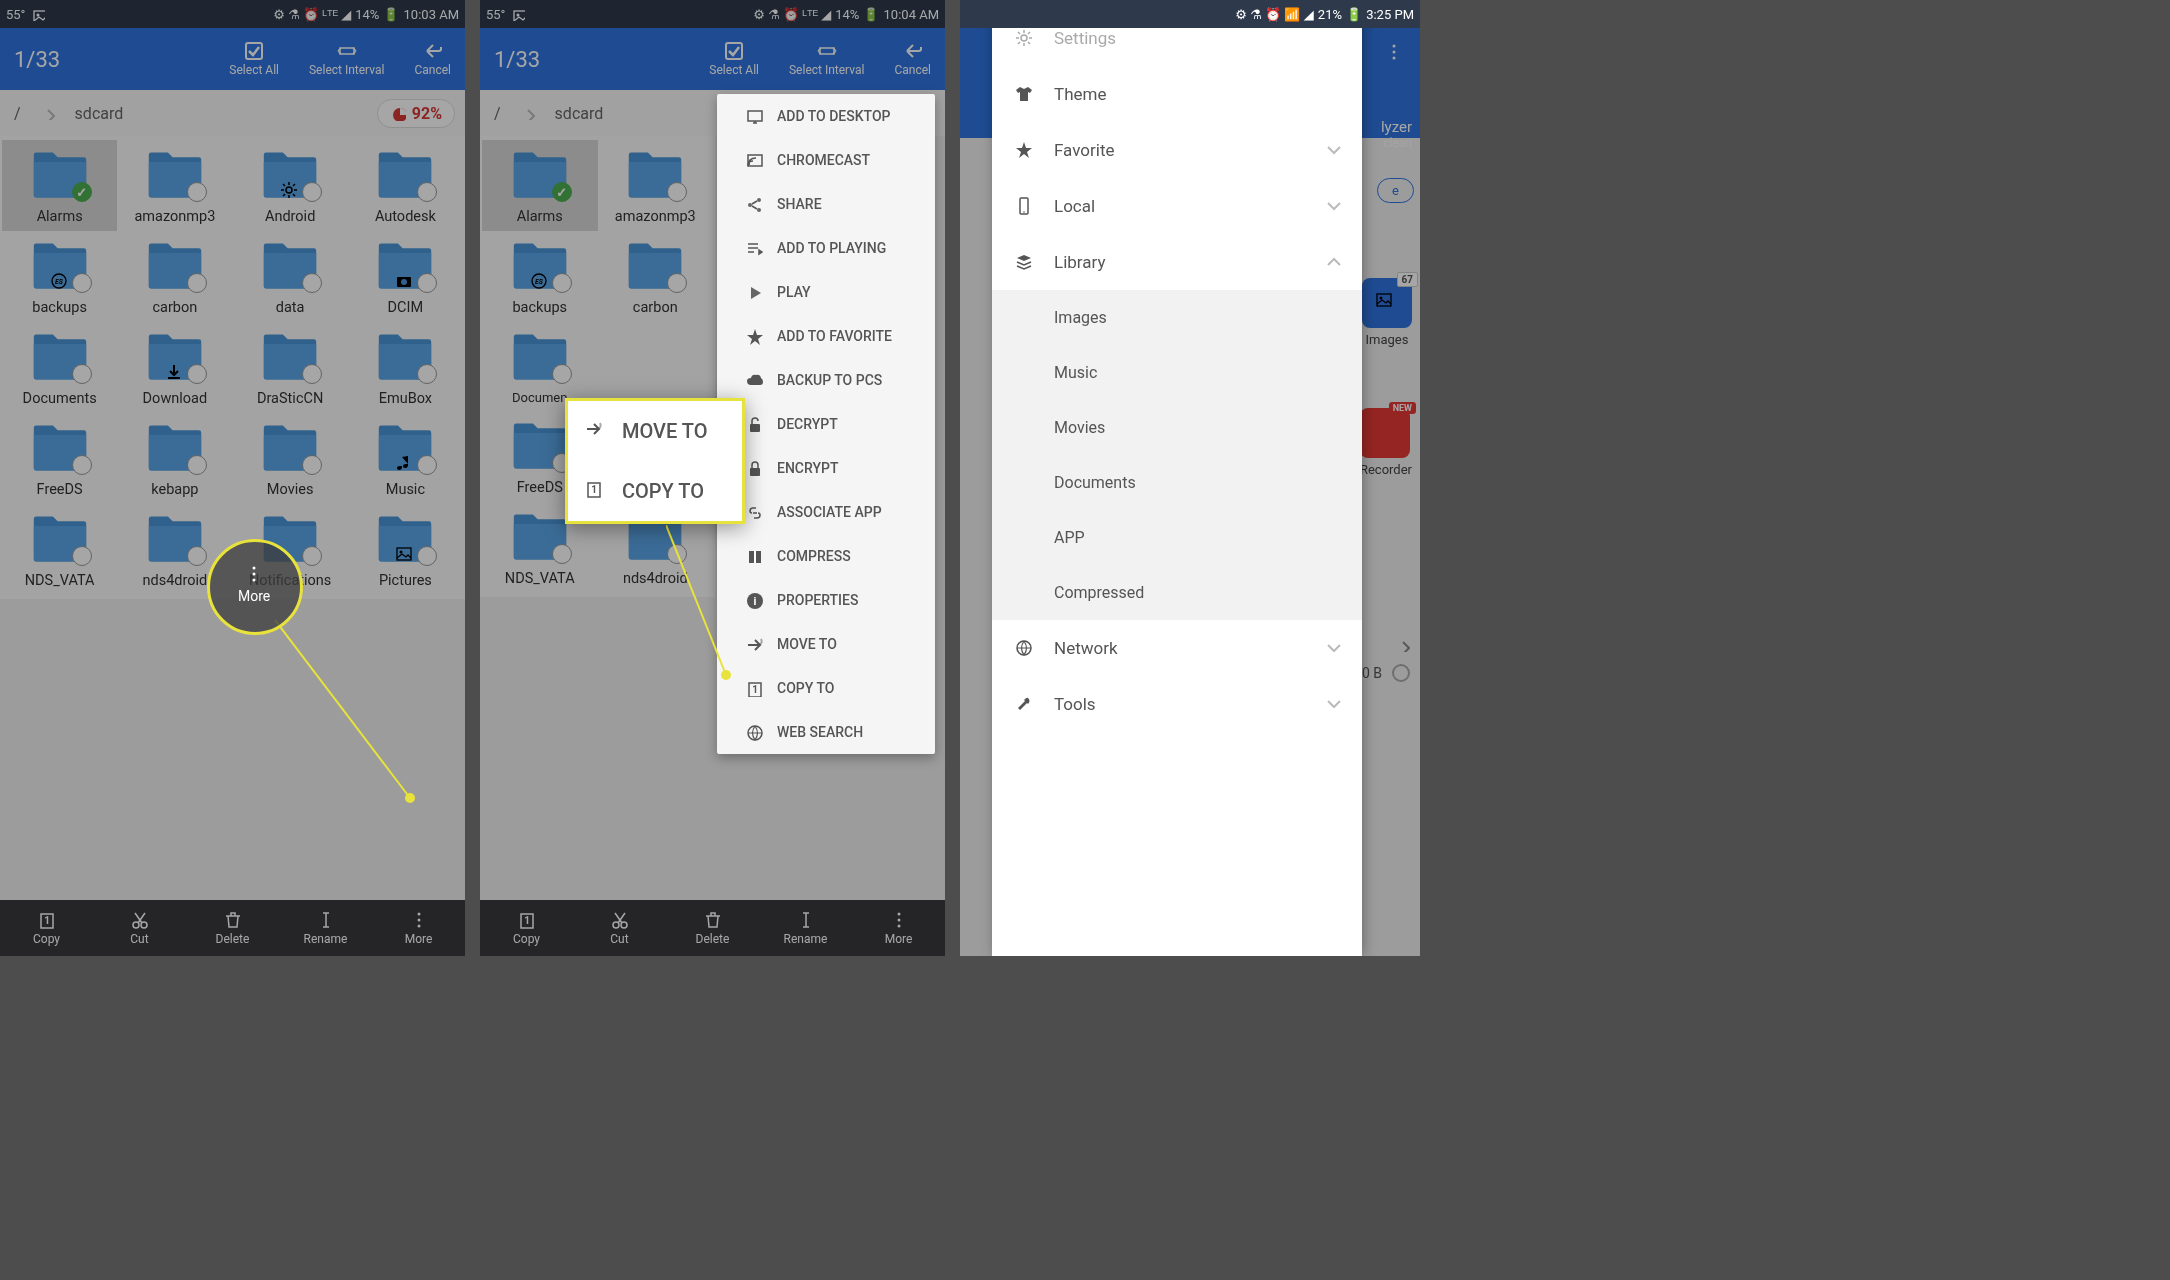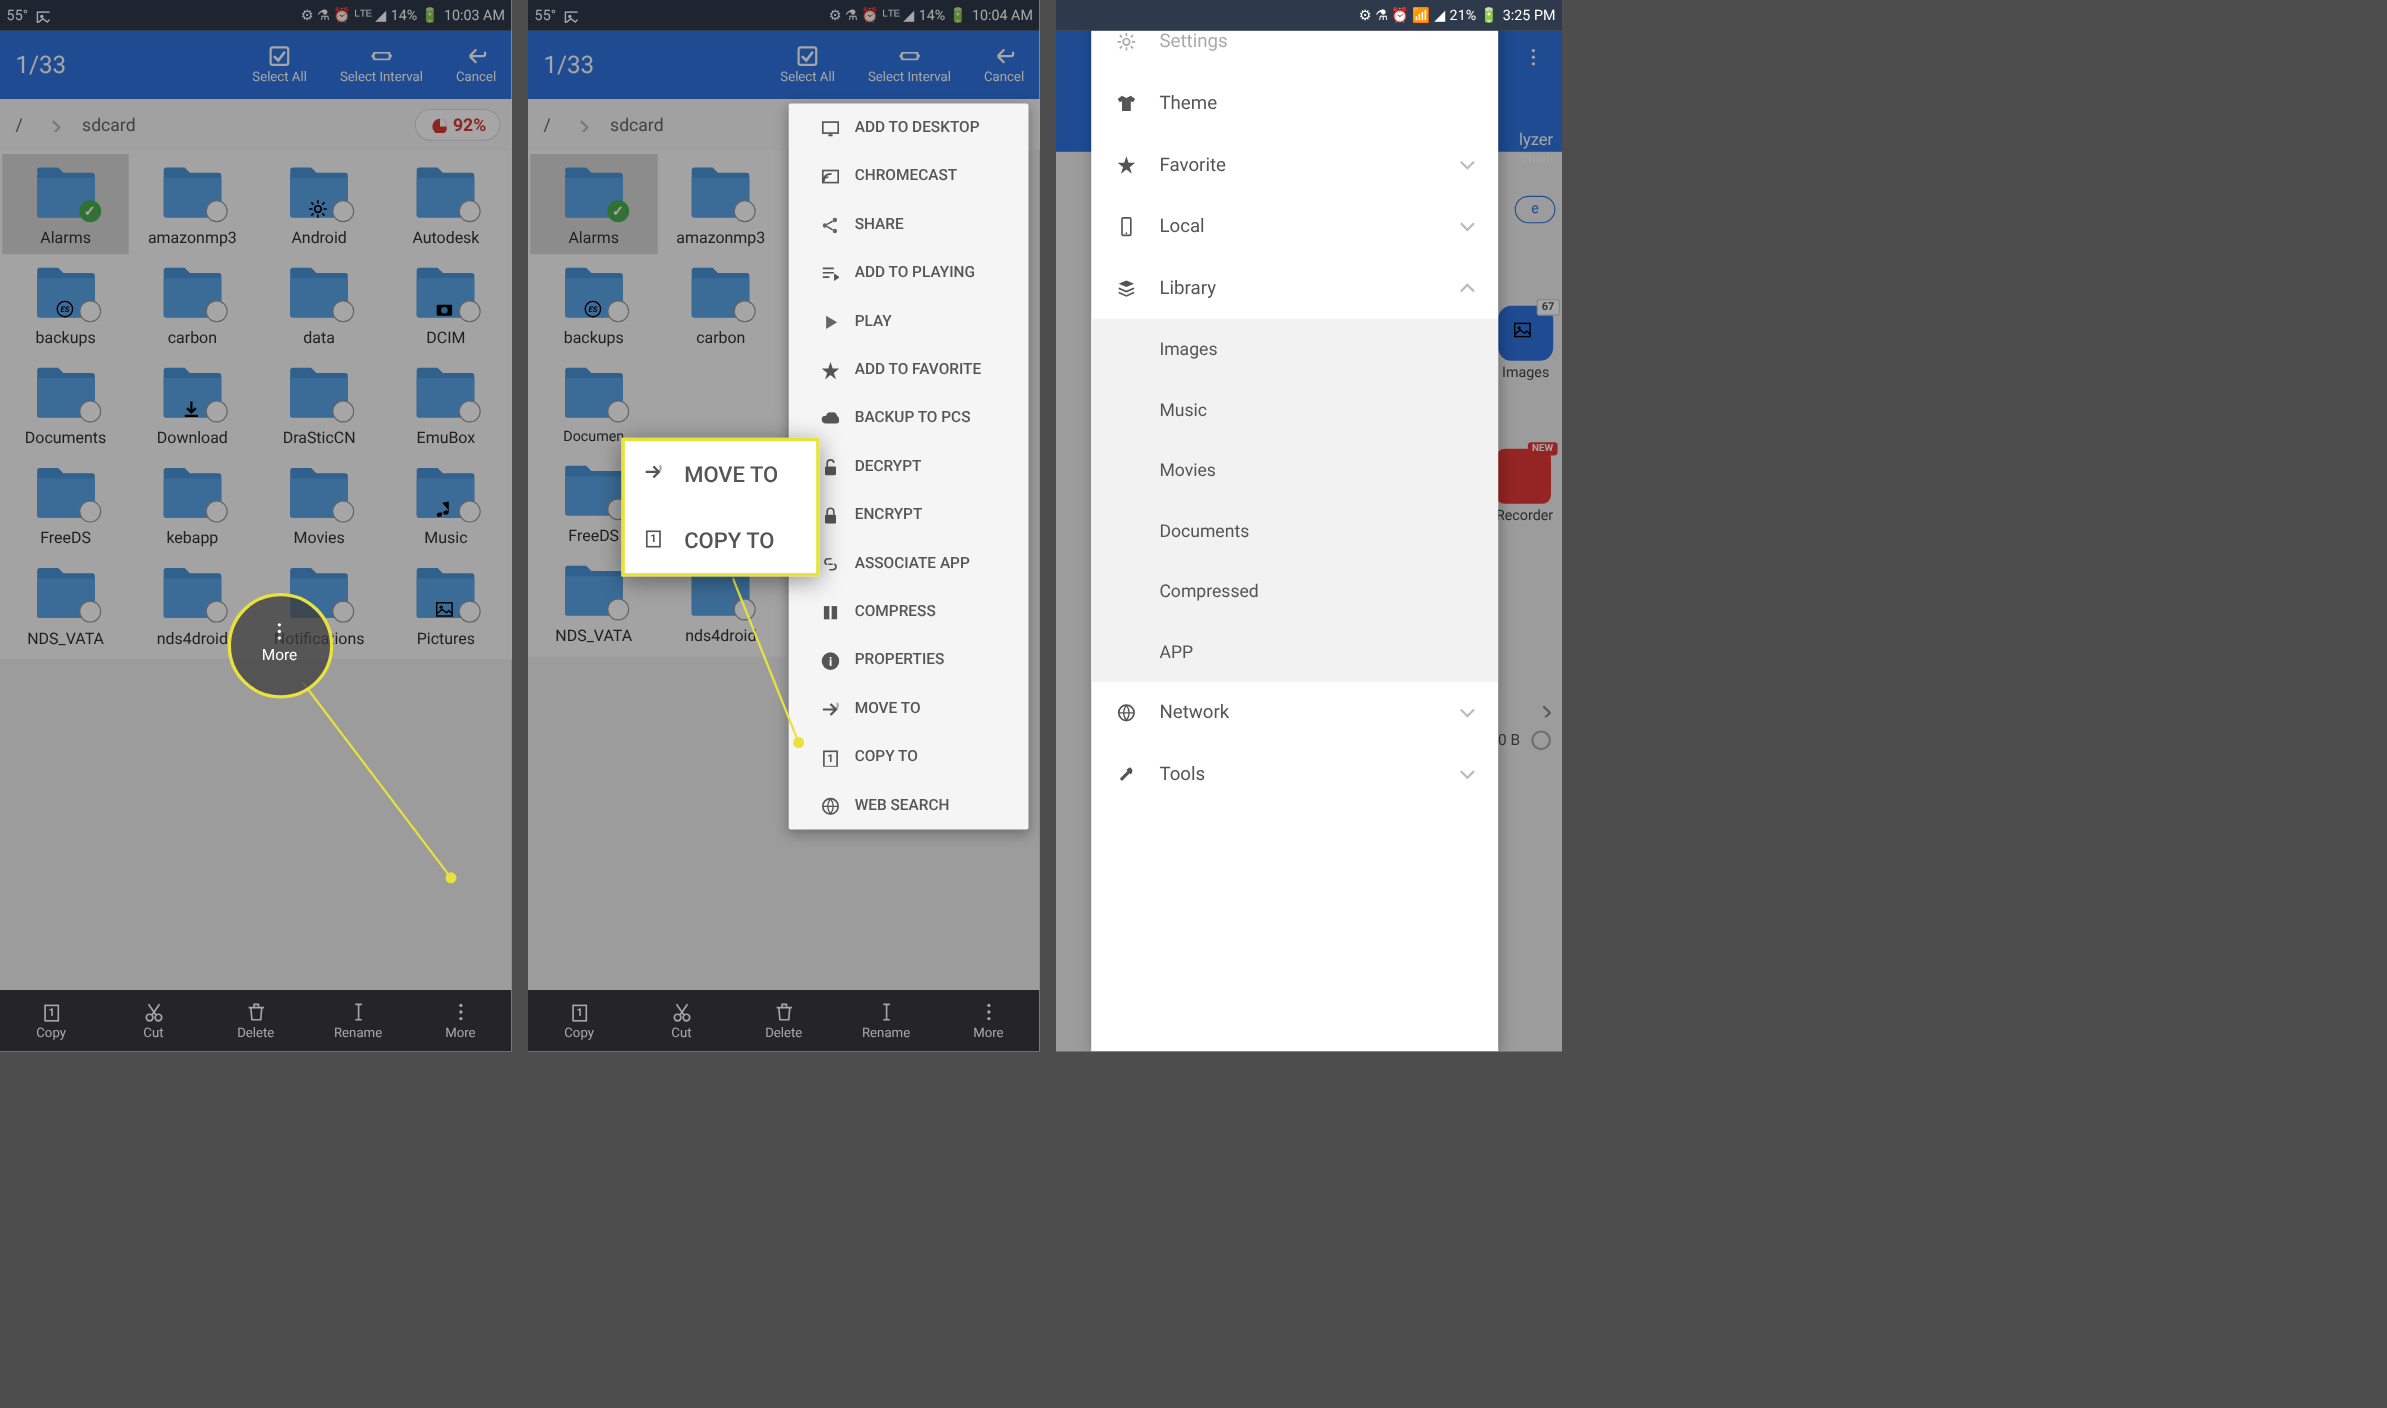--- a/index.html
+++ b/index.html
@@ -744,21 +744,21 @@
         </svg>
       <div style="position:absolute; right:8px; top:90px; color:#fff; font-size:15px; text-align:right;">
         <div>lyzer</div>
         <div style="font-size:12px; opacity:0.8;">clean</div>
       </div>
     </div>
     <div style="position:absolute; right:6px; top:150px; display:flex; flex-direction:column; align-items:center; gap:4px;">
       <div style="border:1px solid #2f74e0; border-radius:18px; padding:4px 14px; font-size:13px; color:#2f74e0;">e</div>
     </div>
     <div style="position:absolute; right:8px; top:250px; text-align:center;">
-      <div class="bg-tile" style="background:#2f74e0;border-radius:12px;"><svg width="50" height="50" fill="#fff" style="padding:12px">
+      <div class="bg-tile" style="background:#2f74e0;"><svg width="50" height="50" fill="#fff" style="padding:12px">
             <use href="#picture"></use>
           </svg><div class="bg-badge">67</div></div>
       <div class="bg-tile-label">Images</div>
     </div>
     <div style="position:absolute; right:8px; top:380px; text-align:center;">
       <div class="bg-tile" style="background:#e53935;">
           <div class="bg-badge-new">NEW</div>
         </div>
       <div class="bg-tile-label">Recorder</div>
     </div>
@@ -821,24 +821,24 @@
       <div class="drawer-item">
           <span>Music</span>
         </div>
       <div class="drawer-item">
           <span>Movies</span>
         </div>
       <div class="drawer-item">
           <span>Documents</span>
         </div>
       <div class="drawer-item">
+          <span>APP</span>
+        </div>
+      <div class="drawer-item">
           <span>Compressed</span>
-        </div>
-      <div class="drawer-item">
-          <span>APP</span>
         </div>
     </div>
     <div class="drawer-item">
         <svg>
           <use href="#globe"></use>
         </svg>
         <span>Network</span>
         <svg class="chev-exp" width="14" height="14" style="color:#bbb">
           <use href="#chev-down"></use>
         </svg>

